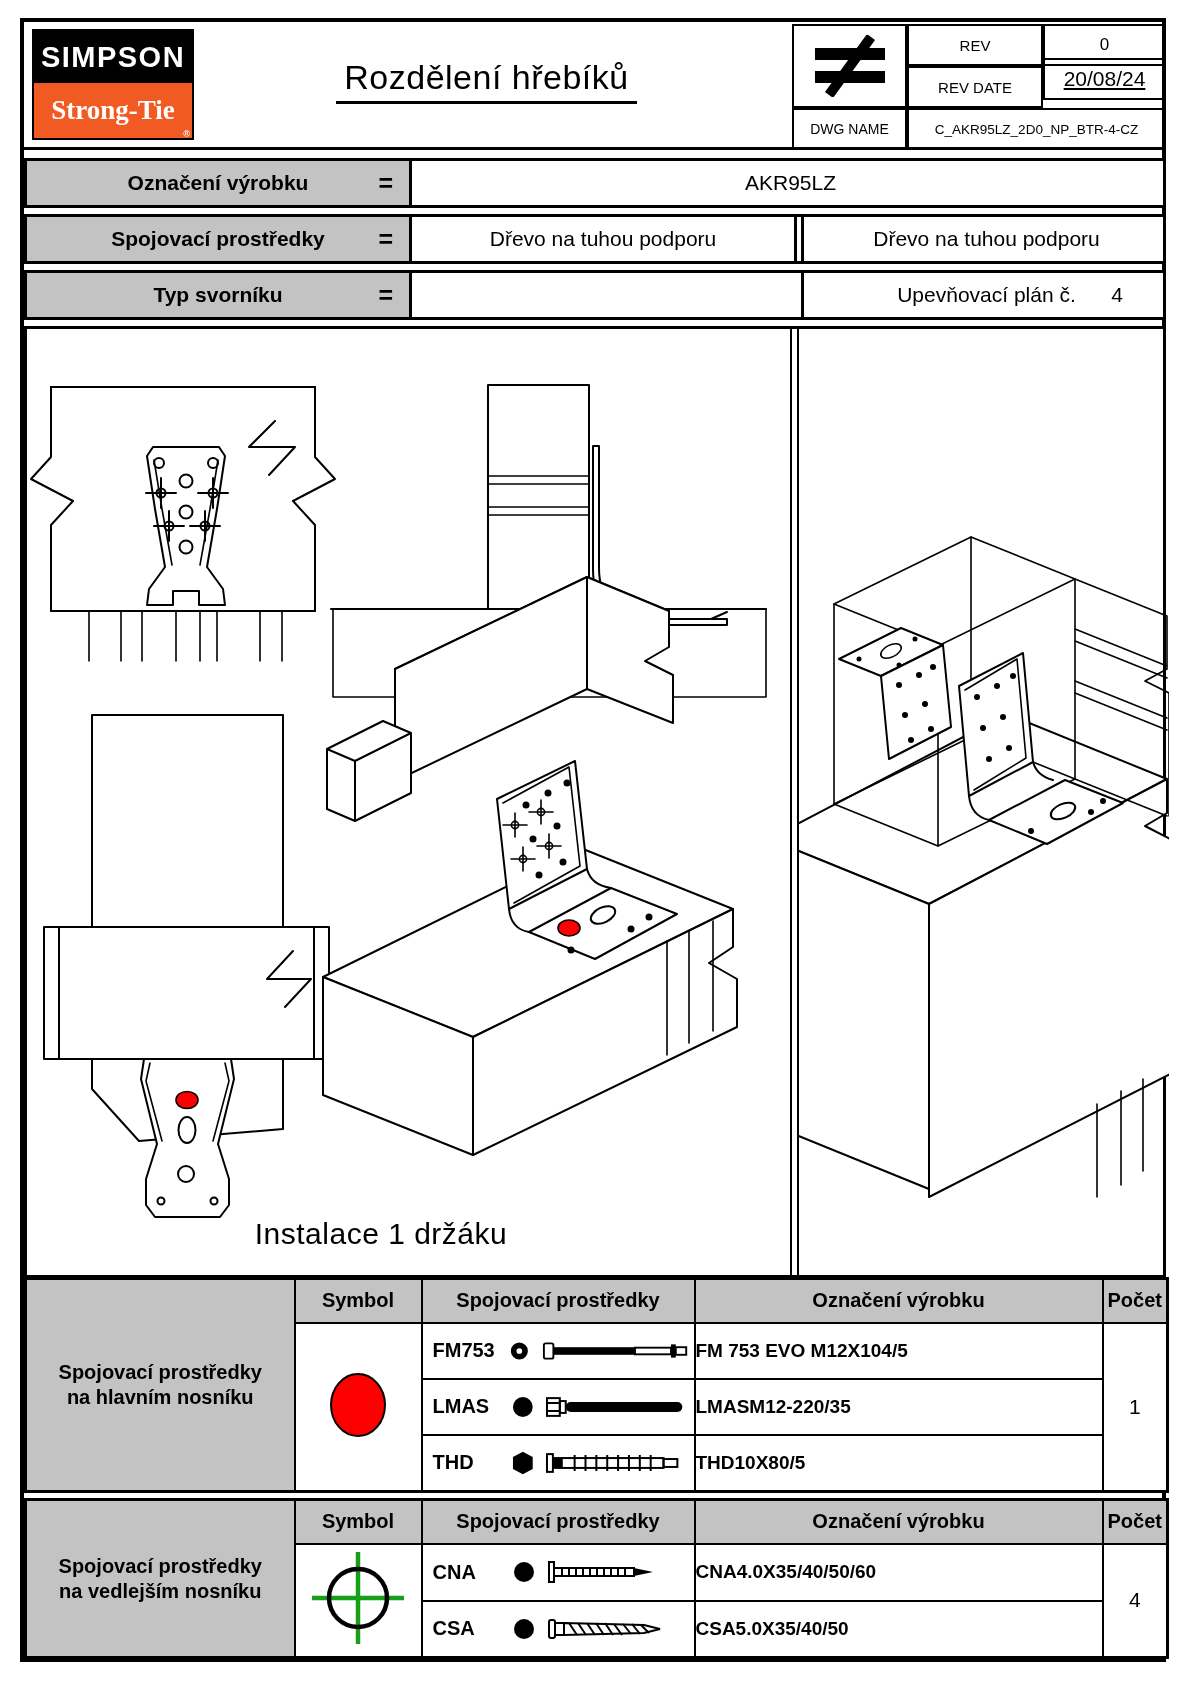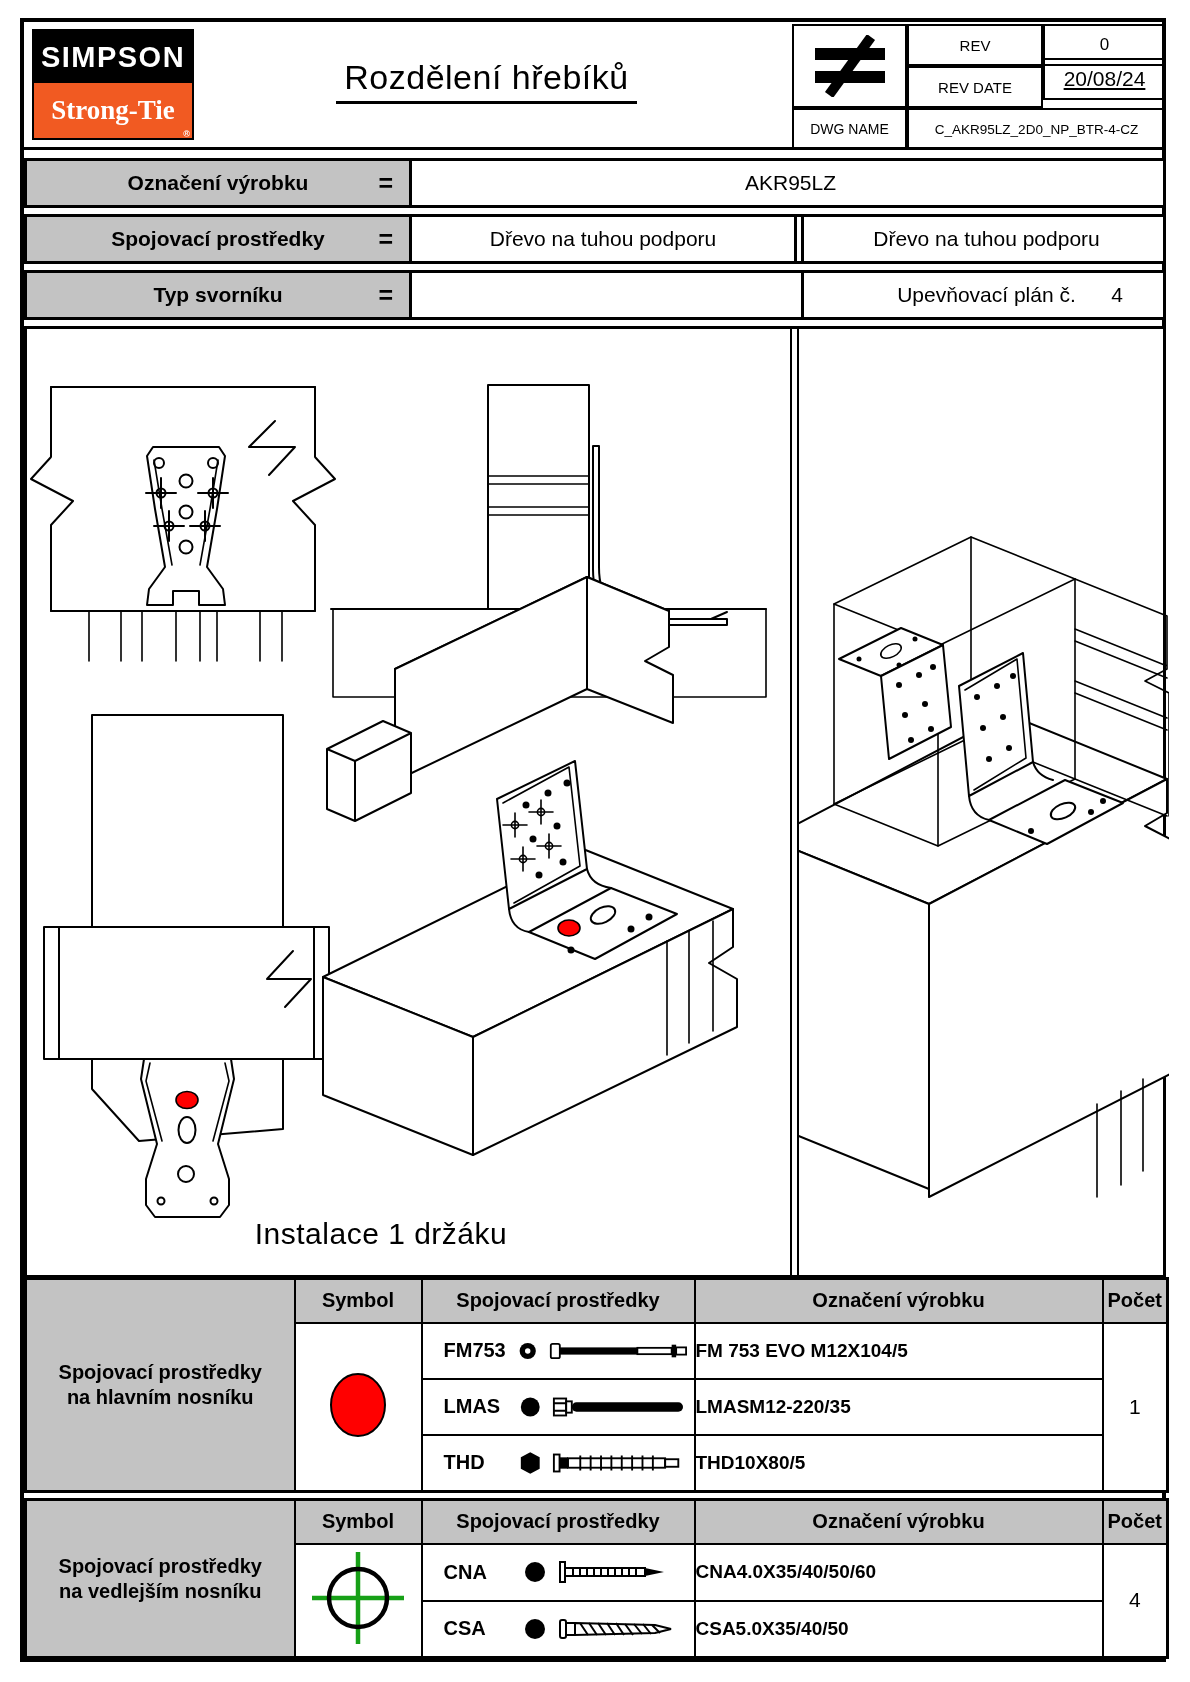--- a/index.html
+++ b/index.html
@@ -56,21 +56,21 @@
   .inst-label { position:absolute; text-align:center; font-size:30px; letter-spacing:0.5px; }
 
   
   table.btable { position:absolute; left:24px; width:1142px; border-collapse:collapse; table-layout:fixed; background:#fff; border:3px solid #000; }
   table.btable td, table.btable th { border:2px solid #000; overflow:hidden; }
   th.gray { background:#c3c3c3; font-size:20px; font-weight:bold; }
   td.glabel { background:#c3c3c3; font-weight:bold; font-size:20px; text-align:center; line-height:1.25; padding:0 30px; }
   td.sym { text-align:center; vertical-align:middle; }
   td.prod { font-weight:bold; font-size:19px; }
   td.count { font-size:21px; text-align:center; }
-  .fastwrap { display:flex; align-items:center; gap:10px; padding-left:21px; }
+  .fastwrap { display:flex; align-items:center; gap:10px; padding-left:10px; }
   .fcode { font-weight:bold; font-size:20px; width:68px; }
   .h44 { height:44px; } .h56 { height:56px; } .h57 { height:57px; }
   svg.ficon path, svg.ficon line, svg.ficon polyline, svg.ficon rect { stroke:#000; fill:none; stroke-width:2; }
   svg.ficon .fl { fill:#000; stroke:none; }
 </style>
 </head>
 <body>
 
 <div class="page">
   <div class="frame"></div>

